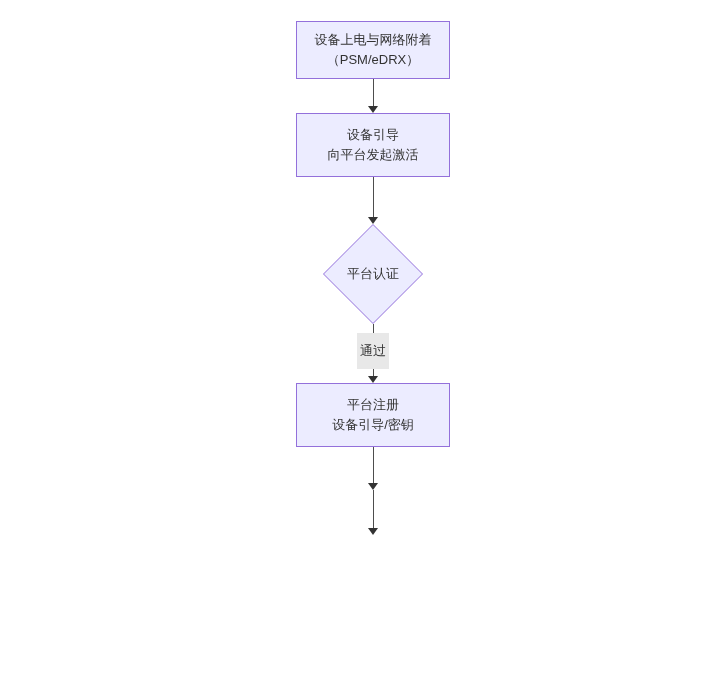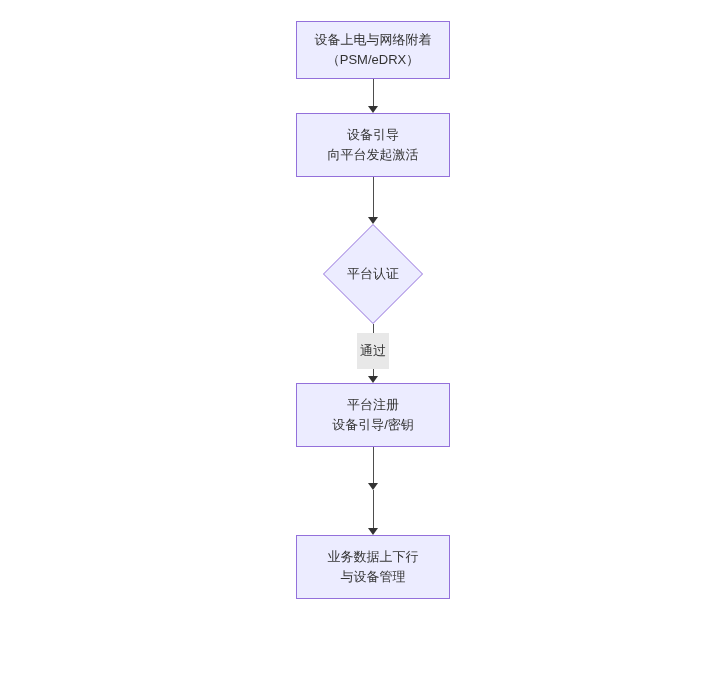--- a/index.html
+++ b/index.html
@@ -154,19 +154,15 @@
       <div class="edge-line"></div>
       <div class="arrowhead"></div>
     </div>
 
 
     <div class="connector c45">
       <div class="edge-line"></div>
       <div class="arrowhead"></div>
     </div>
 
-    <div class="node-rect h64">
-      <div class="node-line">业务数据上下行</div>
-      <div class="node-line">与设备管理</div>
-    </div>
 
   </div>
 </div>
 
 </body></html>

